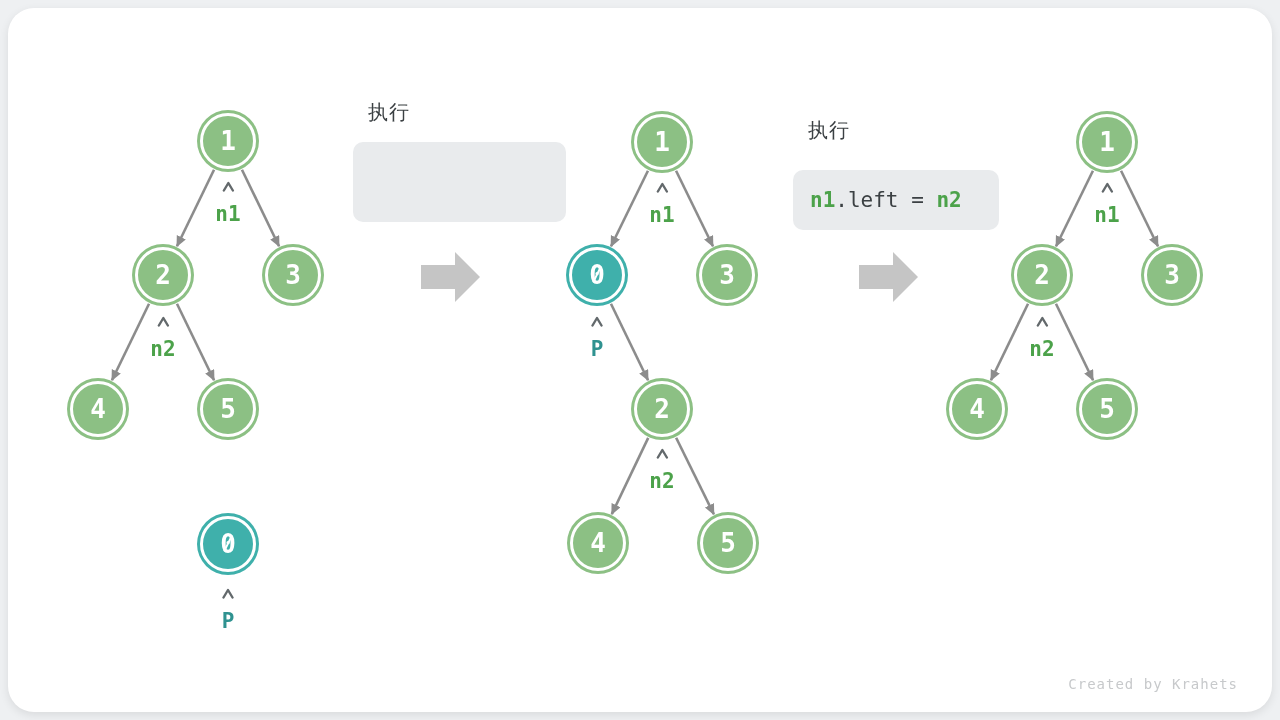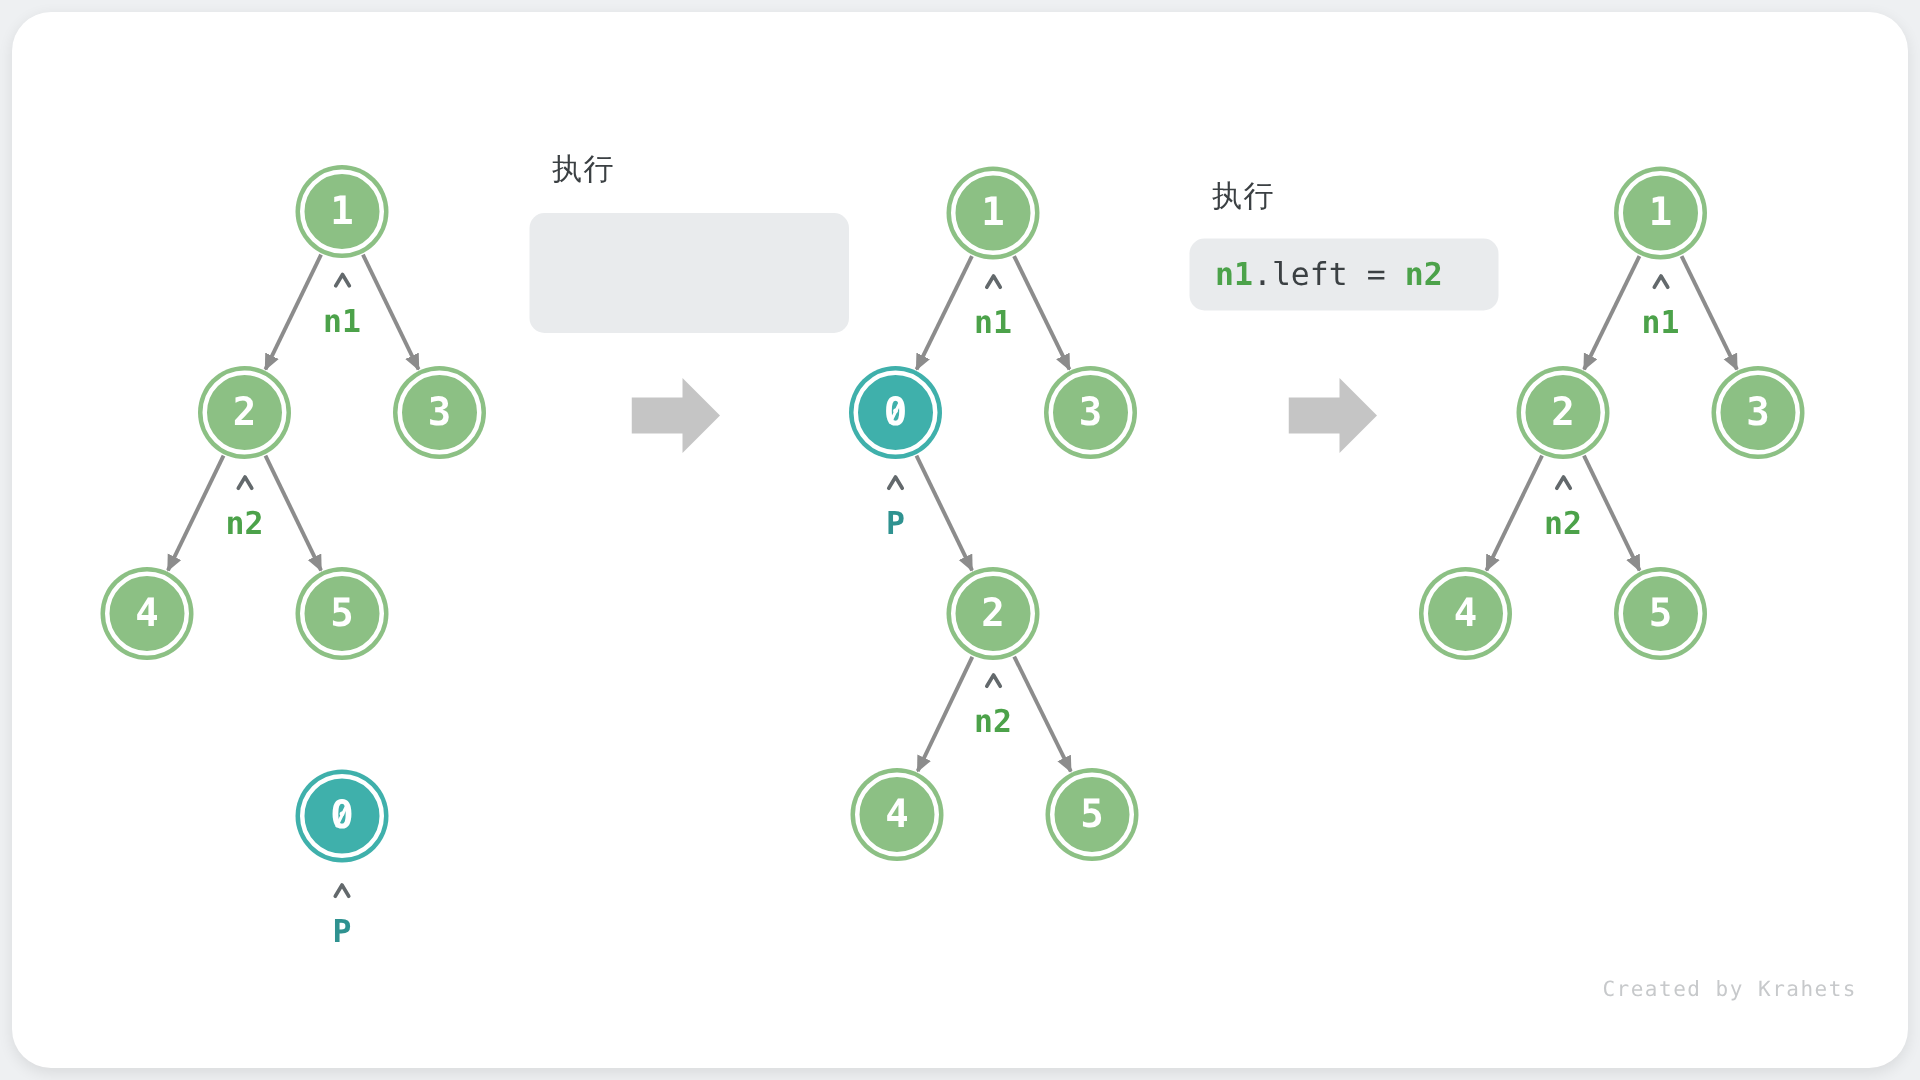--- a/index.html
+++ b/index.html
@@ -65,21 +65,21 @@
     font:21px "DejaVu Sans Mono",monospace;
     line-height:36px;white-space:pre;
     color:var(--code-text,#3b4043);
   }
   .code-line .tok-green{color:var(--green-text,#4ca24a);font-weight:bold;}
   .code-line .tok-teal{color:var(--teal-text,#2f9290);font-weight:bold;}
 
   .flow-arrow{position:absolute;}
 
   .watermark{
-    position:absolute;right:42px;top:652px;
+    position:absolute;right:42px;top:676px;
     font:14px "DejaVu Sans Mono",monospace;
     color:var(--watermark,#c7c9cb);
     letter-spacing:1px;
   }
 </style>
 </head>
 <body>
 
 <div class="page">
   <div class="card"></div>
@@ -176,21 +176,21 @@
       <div class="pointer green" style="left: 1107px; top: 180px;"><svg width="14" height="11" viewBox="0 0 14 11">
           <path d="M2.5 9.5 L7 2 L11.5 9.5" fill="none" stroke="#63696c" stroke-width="2.4" stroke-linecap="round" stroke-linejoin="round"></path>
         </svg><div class="plabel">n1</div></div>
       <div class="pointer green" style="left: 1042px; top: 314px;"><svg width="14" height="11" viewBox="0 0 14 11">
           <path d="M2.5 9.5 L7 2 L11.5 9.5" fill="none" stroke="#63696c" stroke-width="2.4" stroke-linecap="round" stroke-linejoin="round"></path>
         </svg><div class="plabel">n2</div></div>
       <div class="step-title" style="left: 368px; top: 99px;">执行</div>
       <div class="code-box" style="left: 353px; top: 142px; width: 213px; height: 80px;">
       </div>
       <div class="step-title" style="left: 808px; top: 117px;">执行</div>
-      <div class="code-box" style="left: 793px; top: 159px; width: 206px; height: 48px;">
+      <div class="code-box" style="left: 793px; top: 170px; width: 206px; height: 60px;">
         <div class="code-line"><span class="tok-green">n1</span><span>.left = </span><span class="tok-green">n2</span></div>
       </div>
       <div class="flow-arrow" style="left: 421px; top: 251px;"><svg width="60" height="52" viewBox="0 0 60 52">
           <polygon points="0,14 34,14 34,1 59,26 34,51 34,38 0,38" fill="#c5c5c5"></polygon>
         </svg></div>
       <div class="flow-arrow" style="left: 859px; top: 251px;"><svg width="60" height="52" viewBox="0 0 60 52">
           <polygon points="0,14 34,14 34,1 59,26 34,51 34,38 0,38" fill="#c5c5c5"></polygon>
         </svg></div>
     </div>
   <div class="watermark">Created by Krahets</div>

